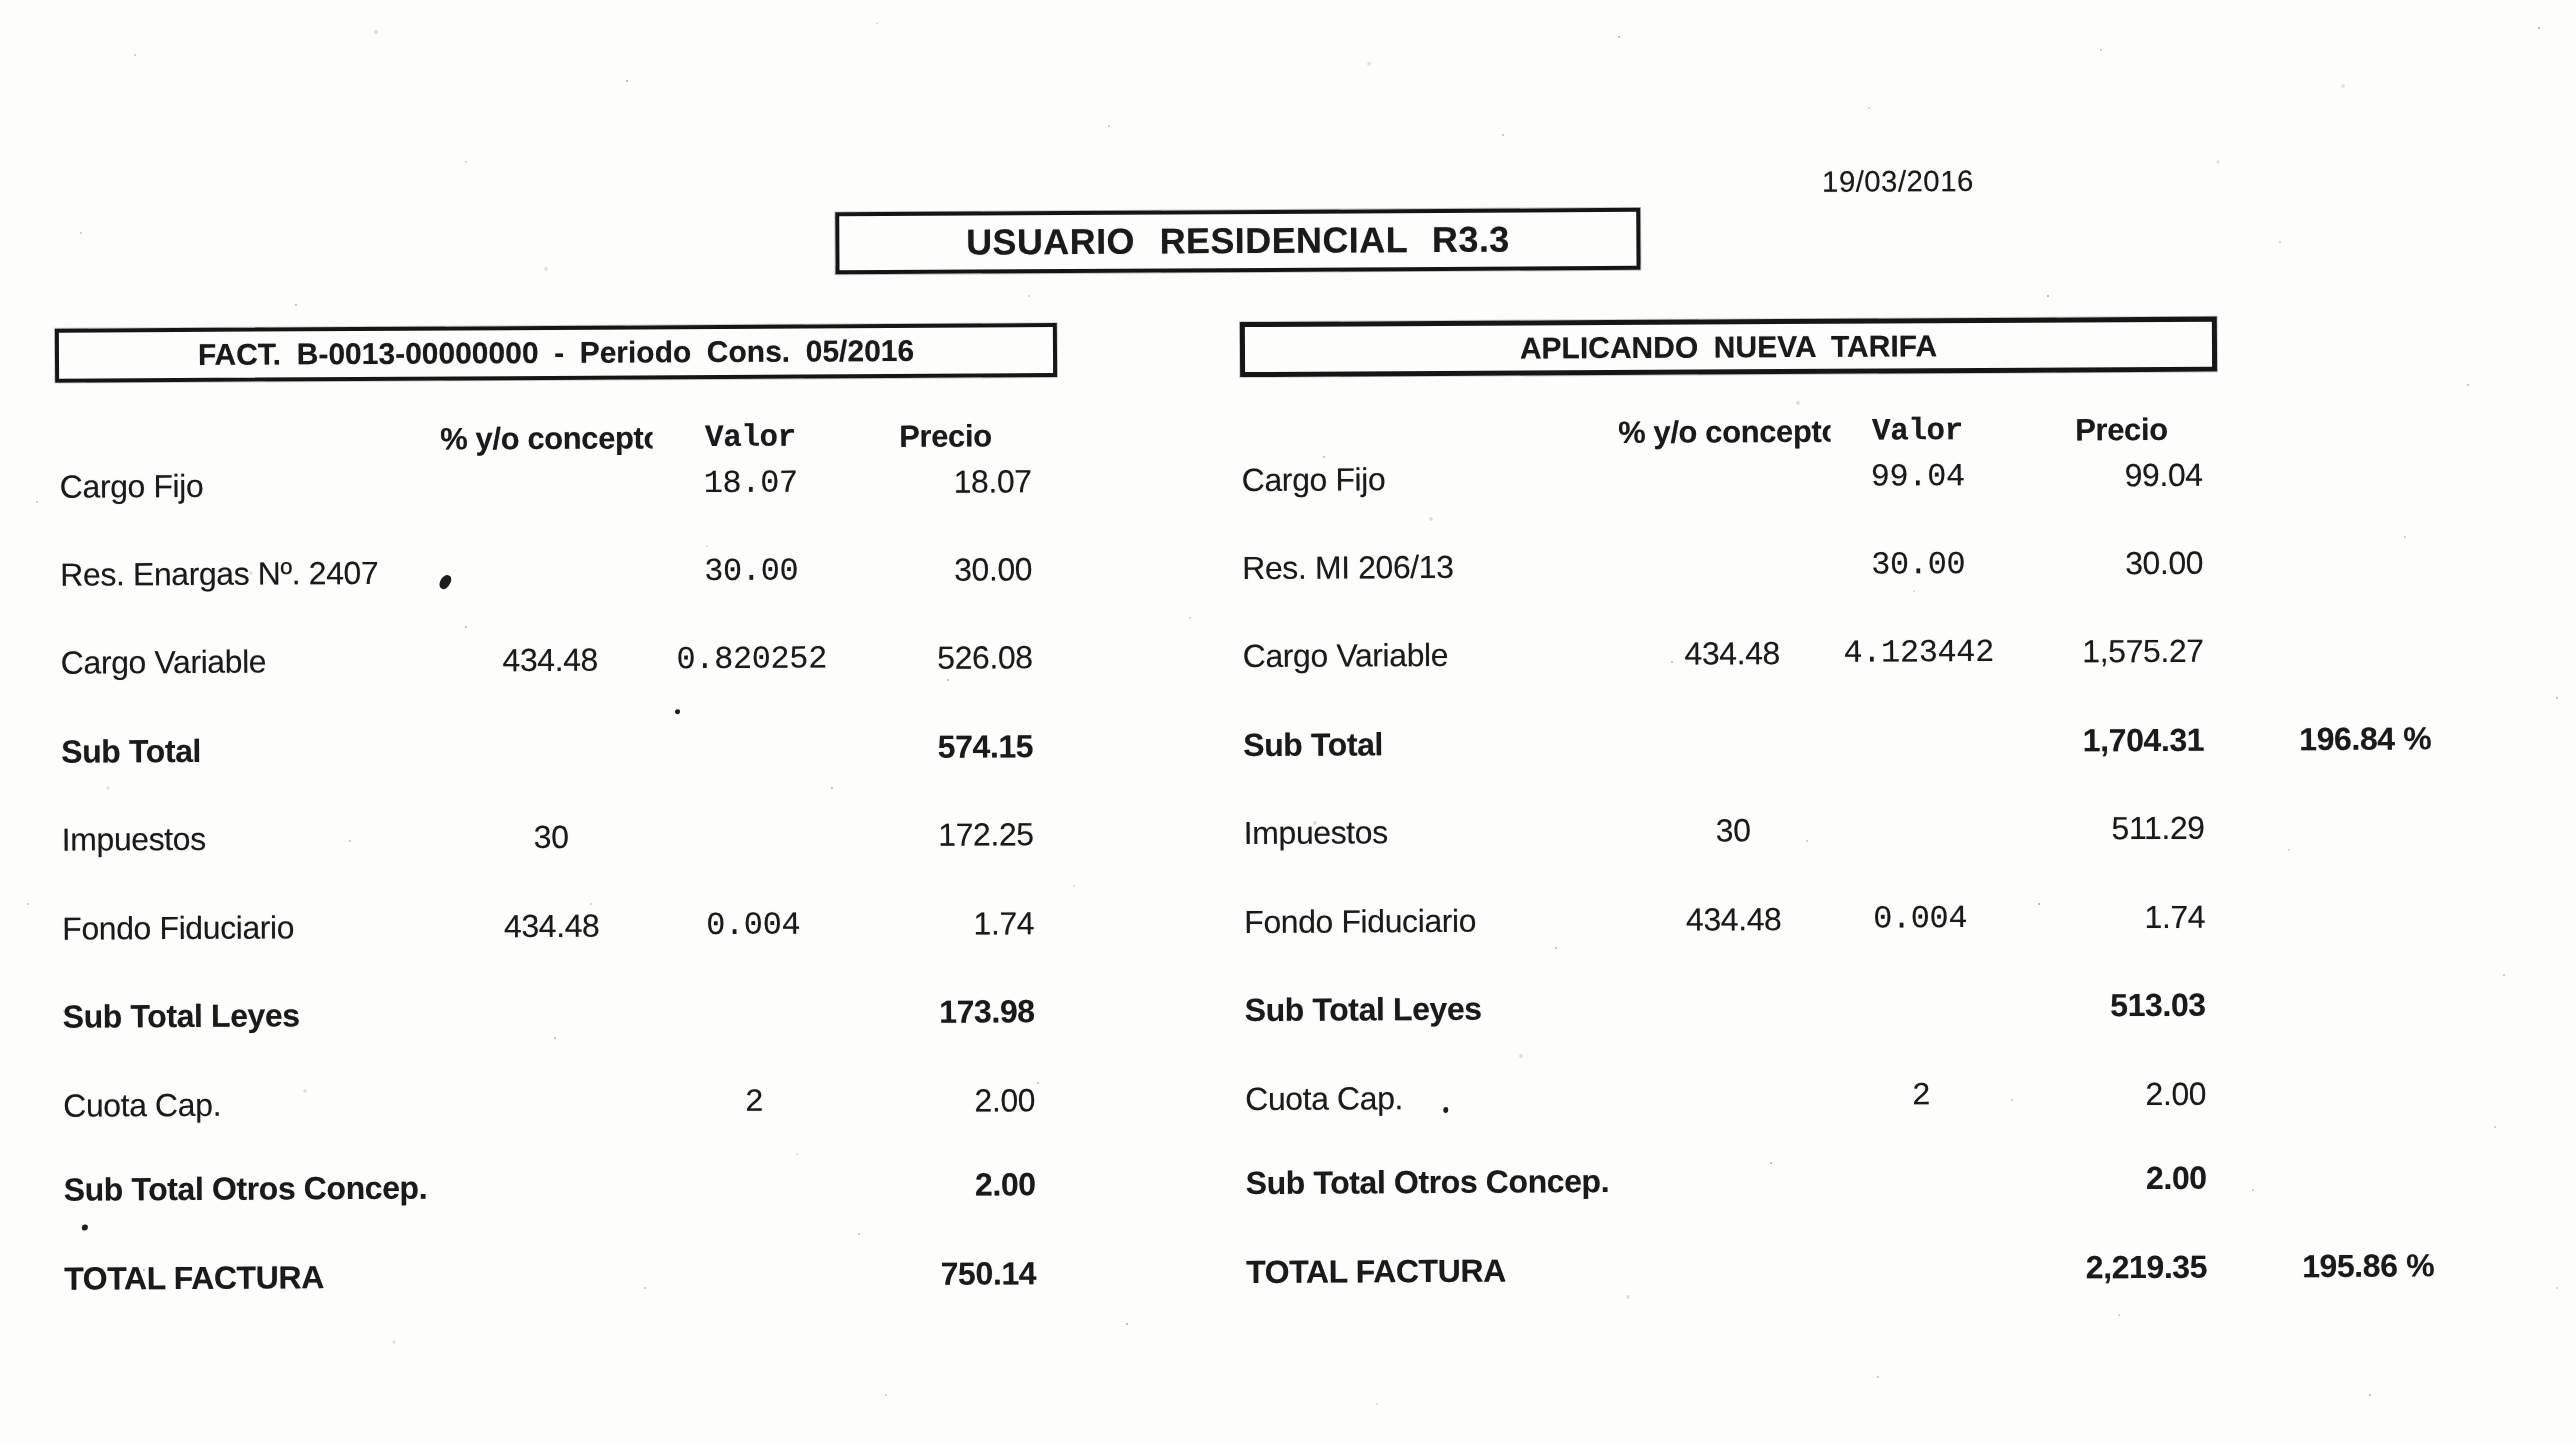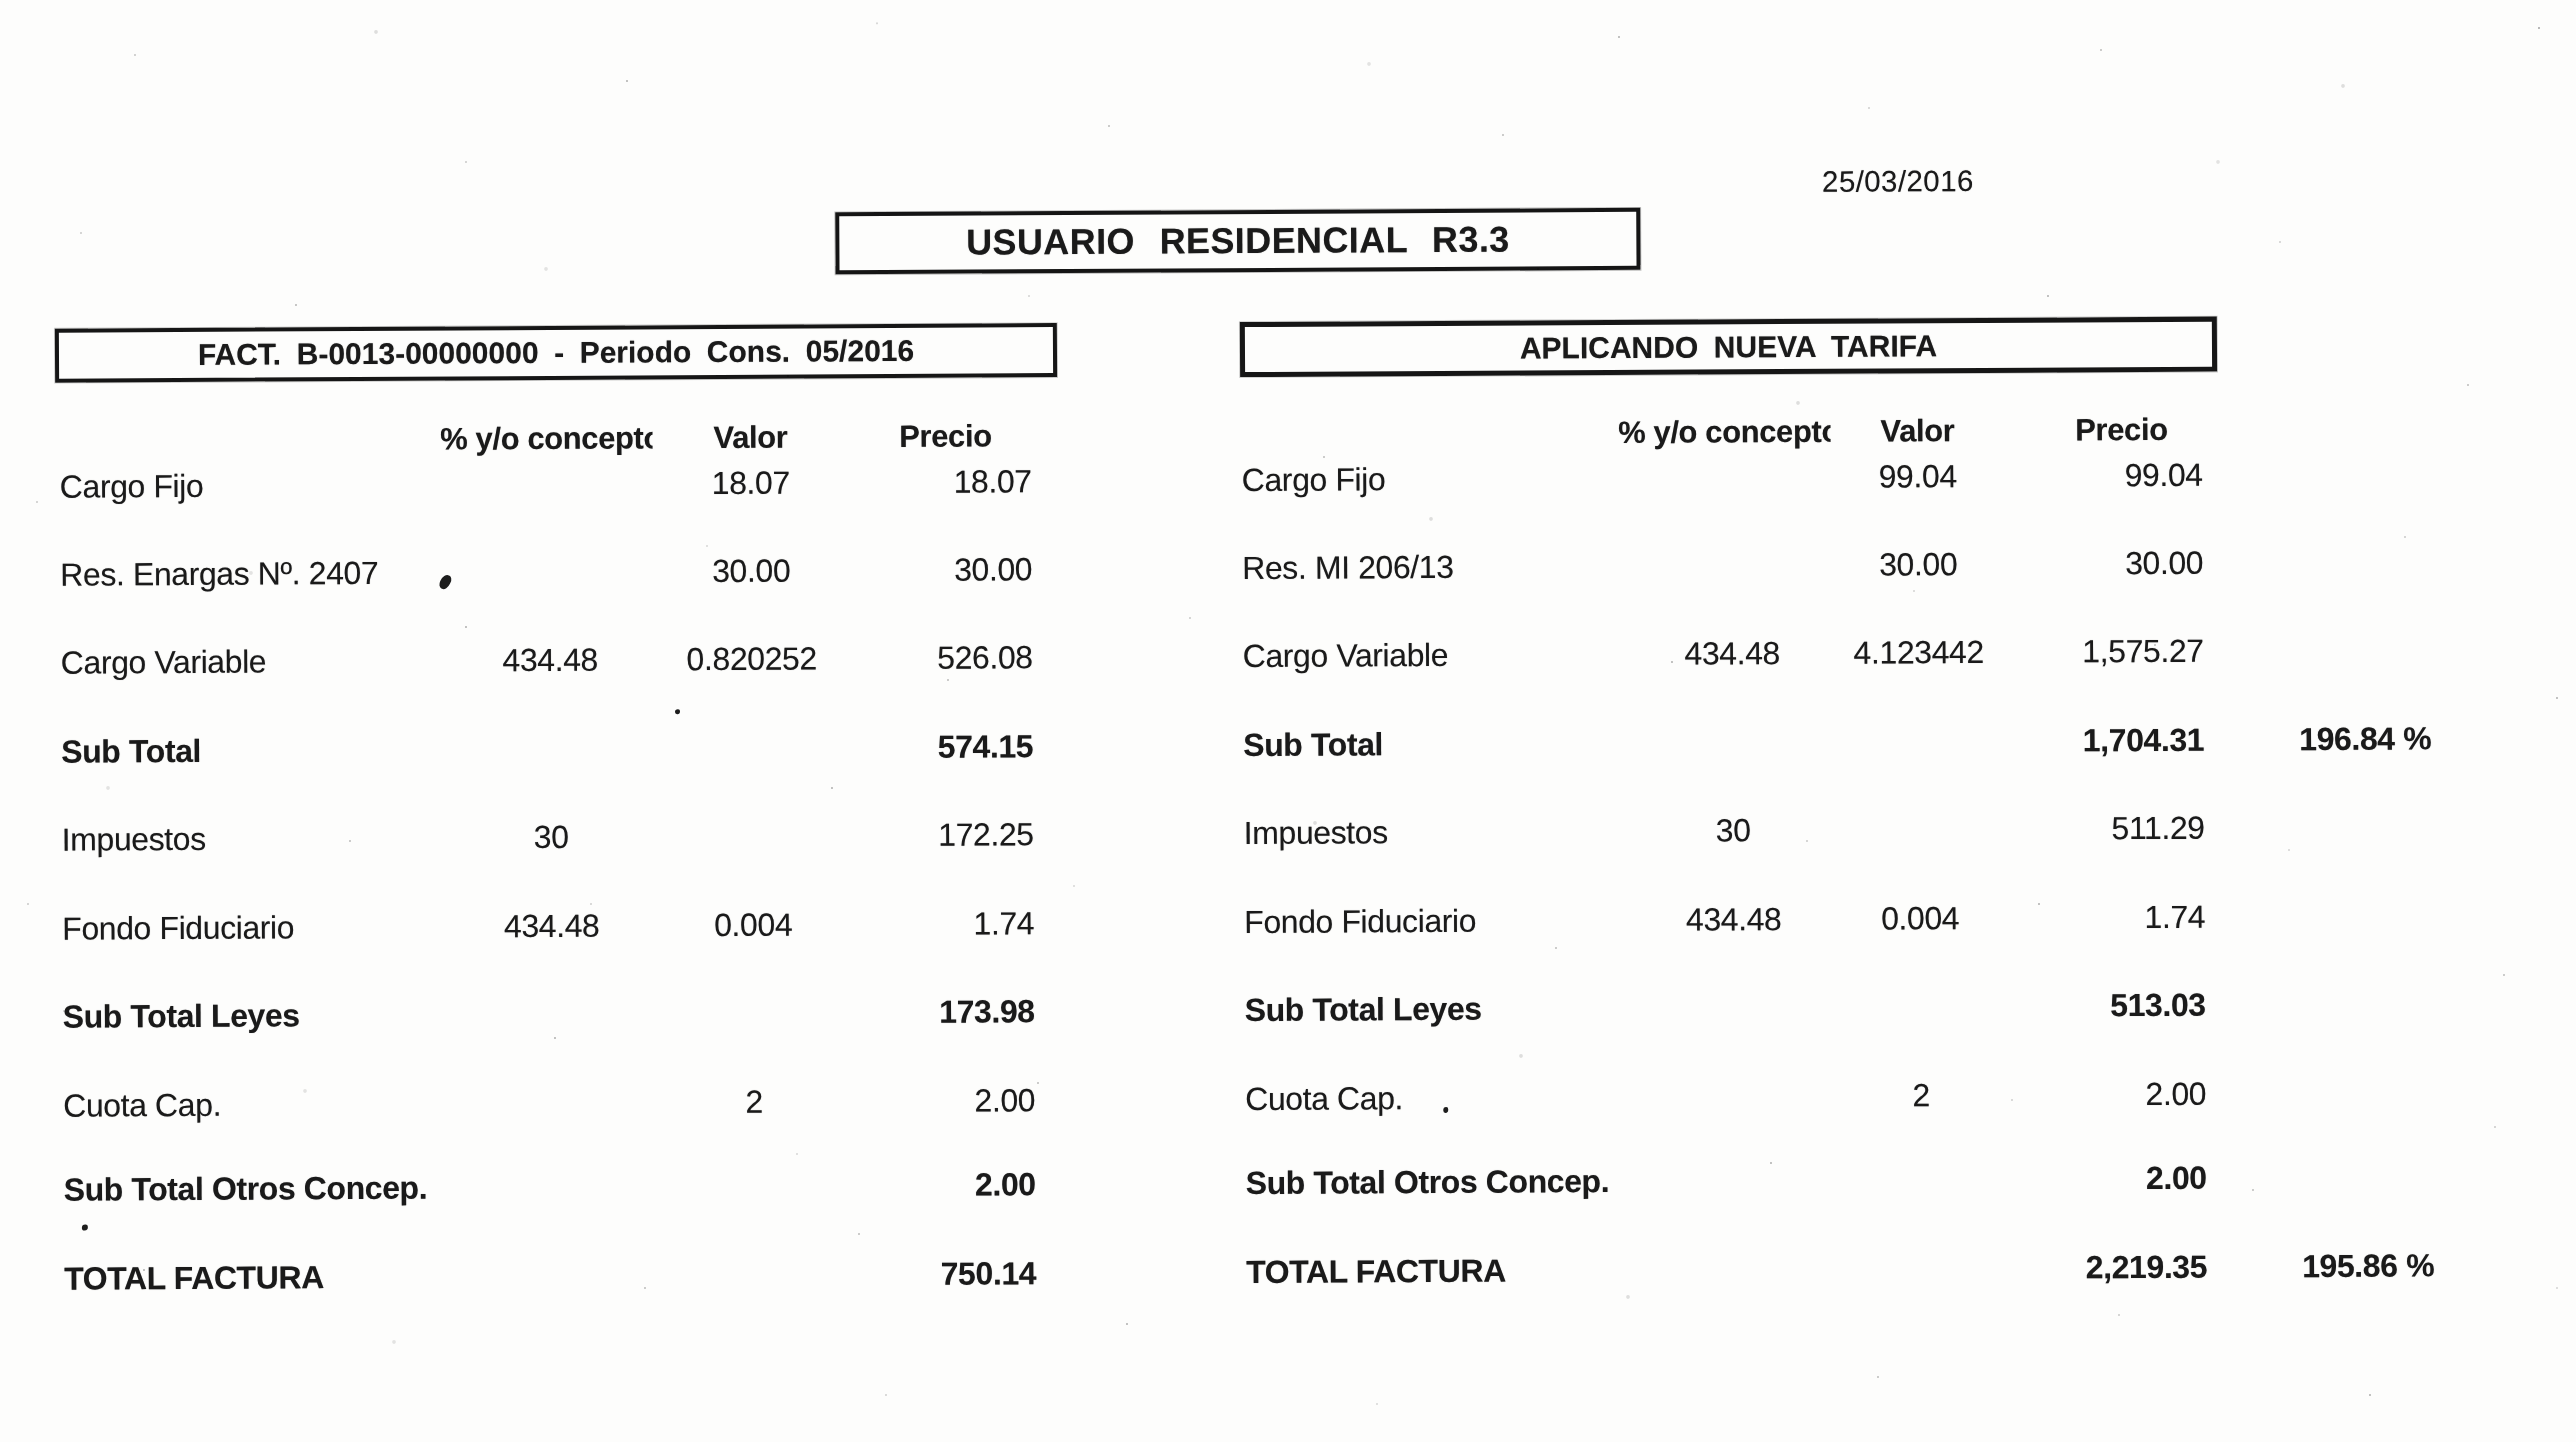--- a/index.html
+++ b/index.html
@@ -34,21 +34,21 @@
   .tbl{position:absolute;top:0;width:1394px;height:1443px;}
   .tbl-left{left:0;}
   .tbl-right{left:1182px;}
   .row{position:absolute;left:0;width:1394px;height:39px;font-size:32px;line-height:39px;}
   .row .cell{position:absolute;top:0;white-space:nowrap;letter-spacing:-0.4px;
     text-shadow:0 0 0.9px rgba(25,25,25,0.4);}
   .row.bold{font-weight:bold;}
   .colhead{font-weight:bold;font-size:31px;}
   .lbl{left:61px;}
   .pct{left:427px;width:247px;text-align:center;}
-  .val{left:667px;width:170px;text-align:center;}
+  .val{left:667px;width:170px;text-align:center;font-family:Liberation Mono, monospace;}
   .pre{left:851px;width:182px;text-align:right;}
   .pcthdr{left:431px;width:223px;overflow:hidden;text-align:left;
     padding-left:10.7px;box-sizing:border-box;}
   .prehdr{left:880px;width:134px;text-align:center;}
   .tbl-right .val{left:652px;}
   .tbl-right .pre{left:840px;}
   .tbl-right .pcthdr{left:427px;}
   .tbl-right .prehdr{left:874px;}
   .delta{left:1117px;width:188px;text-align:left;font-weight:bold;}
   
@@ -81,21 +81,21 @@
       2556px 1287px 0 0 rgba(0,0,0,.16), 465px 161px 0 0 rgba(0,0,0,.2), 1502px 134px 0 0 rgba(0,0,0,.25),
       2217px 161px 0 0.9px rgba(0,0,0,.1), 858px 1233px 0 0 rgba(0,0,0,.25), 27px 903px 0 0 rgba(0,0,0,.2);
   }
 </style>
 </head>
 <body>
 
 <div class="page">
   <div class="tilt">
 
-    <div class="txt date">25/03/2016</div>
+    <div class="txt date">19/03/2016</div>
 
     <div class="title-box">
       <span>USUARIO RESIDENCIAL R3.3</span>
     </div>
 
     <div class="hdr-box hdr-left">
       <span>FACT. B-0013-00000000  - Periodo Cons. 05/2016</span>
     </div>
     <div class="hdr-box hdr-right">
       <span>APLICANDO NUEVA TARIFA</span>

